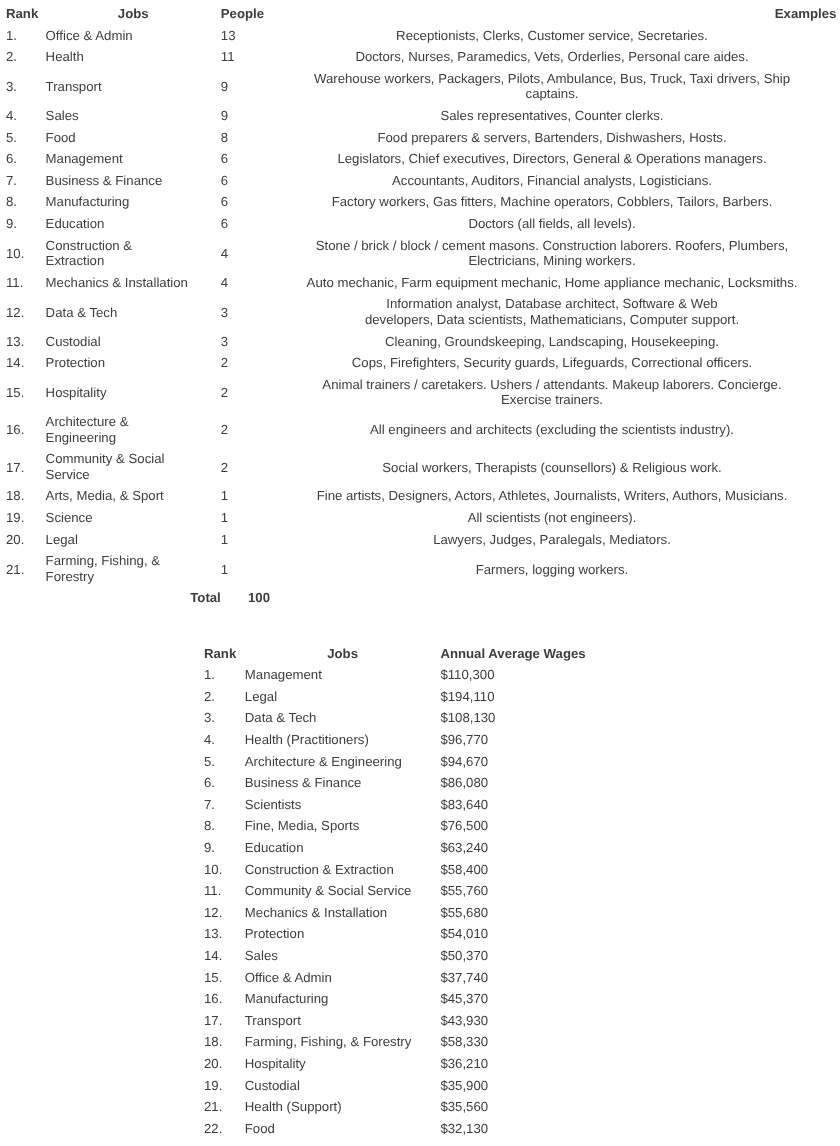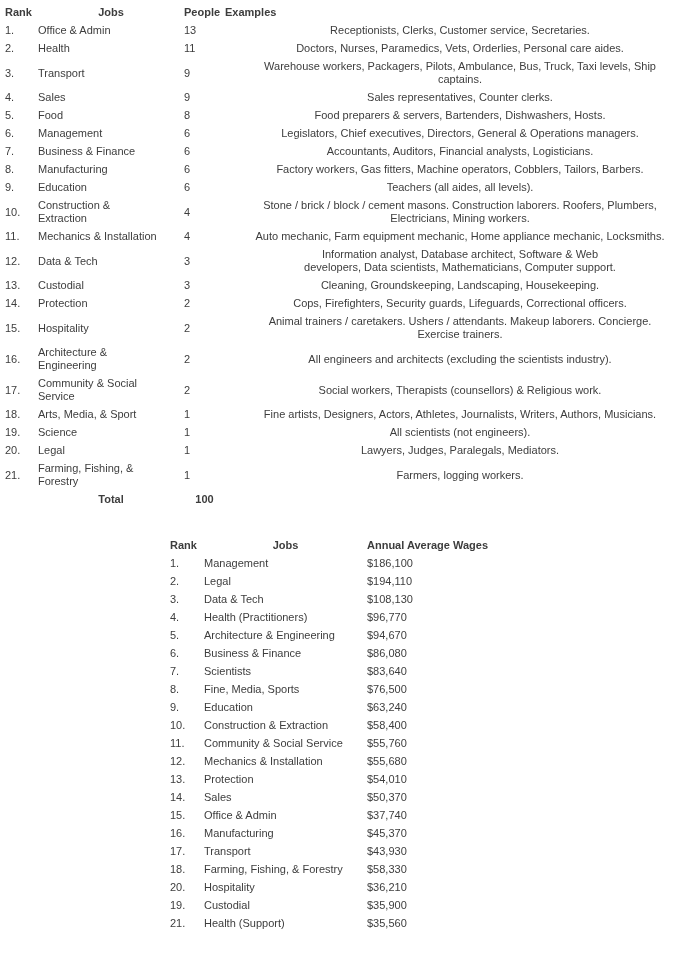--- a/index.html
+++ b/index.html
@@ -31,26 +31,26 @@
   
   .t1 {
     margin: 4px 0 0 5px;
     width: 692px;
   }
   .t1 .w-rank     { width: 33px; }
   .t1 .w-jobs     { width: 146px; }
   .t1 .w-people   { width: 41px; }
   .t1 .w-examples { width: 472px; }
   .t1 th.h-jobs     { text-align: center; }
-  .t1 th.h-examples { text-align: left; }
+  .t1 th.h-examples { text-align: right; }
   .t1 td.c-jobs, .t1 td.c-examples { white-space: pre-line; }
   .t1 td.c-examples { padding-right: 2px; text-align: center; }
   .t1 tr.row-total td { font-weight: bold; }
   .t1 tr.row-total .c-jobs,
-  .t1 tr.row-total .c-people { text-align: center; }
+  .t1 tr.row-total .c-people { text-align: right; }
 
   
   .t2 {
     margin: 28px 0 0 170px;
     width: 360px;
   }
   .t2 .w-rank  { width: 34px; }
   .t2 .w-jobs  { width: 163px; }
   .t2 .w-wages { width: 163px; }
   .t2 th.h-jobs { text-align: center; }
@@ -86,21 +86,21 @@
         <tr>
           <td class="c-rank">2.</td>
           <td class="c-jobs">Health</td>
           <td class="c-people">11</td>
           <td class="c-examples">Doctors, Nurses, Paramedics, Vets, Orderlies, Personal care aides.</td>
         </tr>
         <tr>
           <td class="c-rank">3.</td>
           <td class="c-jobs">Transport</td>
           <td class="c-people">9</td>
-          <td class="c-examples">Warehouse workers, Packagers, Pilots, Ambulance, Bus, Truck, Taxi levels, Ship
+          <td class="c-examples">Warehouse workers, Packagers, Pilots, Ambulance, Bus, Truck, Taxi drivers, Ship
 captains.</td>
         </tr>
         <tr>
           <td class="c-rank">4.</td>
           <td class="c-jobs">Sales</td>
           <td class="c-people">9</td>
           <td class="c-examples">Sales representatives, Counter clerks.</td>
         </tr>
         <tr>
           <td class="c-rank">5.</td>
@@ -123,21 +123,21 @@
         <tr>
           <td class="c-rank">8.</td>
           <td class="c-jobs">Manufacturing</td>
           <td class="c-people">6</td>
           <td class="c-examples">Factory workers, Gas fitters, Machine operators, Cobblers, Tailors, Barbers.</td>
         </tr>
         <tr>
           <td class="c-rank">9.</td>
           <td class="c-jobs">Education</td>
           <td class="c-people">6</td>
-          <td class="c-examples">Teachers (all aides, all levels).</td>
+          <td class="c-examples">Doctors (all fields, all levels).</td>
         </tr>
         <tr>
           <td class="c-rank">10.</td>
           <td class="c-jobs">Construction &amp;
 Extraction</td>
           <td class="c-people">4</td>
           <td class="c-examples">Stone / brick / block / cement masons. Construction laborers. Roofers, Plumbers,
 Electricians, Mining workers.</td>
         </tr>
         <tr>
@@ -232,21 +232,21 @@
       <tr>
         <th class="h-rank">Rank</th>
         <th class="h-jobs">Jobs</th>
         <th class="h-wages">Annual Average Wages</th>
       </tr>
     </thead>
     <tbody>
         <tr>
           <td class="c-rank">1.</td>
           <td class="c-jobs">Management</td>
-          <td class="c-wages">$186,100</td>
+          <td class="c-wages">$110,300</td>
         </tr>
         <tr>
           <td class="c-rank">2.</td>
           <td class="c-jobs">Legal</td>
           <td class="c-wages">$194,110</td>
         </tr>
         <tr>
           <td class="c-rank">3.</td>
           <td class="c-jobs">Data &amp; Tech</td>
           <td class="c-wages">$108,130</td>
@@ -334,16 +334,21 @@
         <tr>
           <td class="c-rank">19.</td>
           <td class="c-jobs">Custodial</td>
           <td class="c-wages">$35,900</td>
         </tr>
         <tr>
           <td class="c-rank">21.</td>
           <td class="c-jobs">Health (Support)</td>
           <td class="c-wages">$35,560</td>
         </tr>
+        <tr>
+          <td class="c-rank">22.</td>
+          <td class="c-jobs">Food</td>
+          <td class="c-wages">$32,130</td>
+        </tr>
       </tbody>
   </table>
 
 </div>
 
 </body></html>

